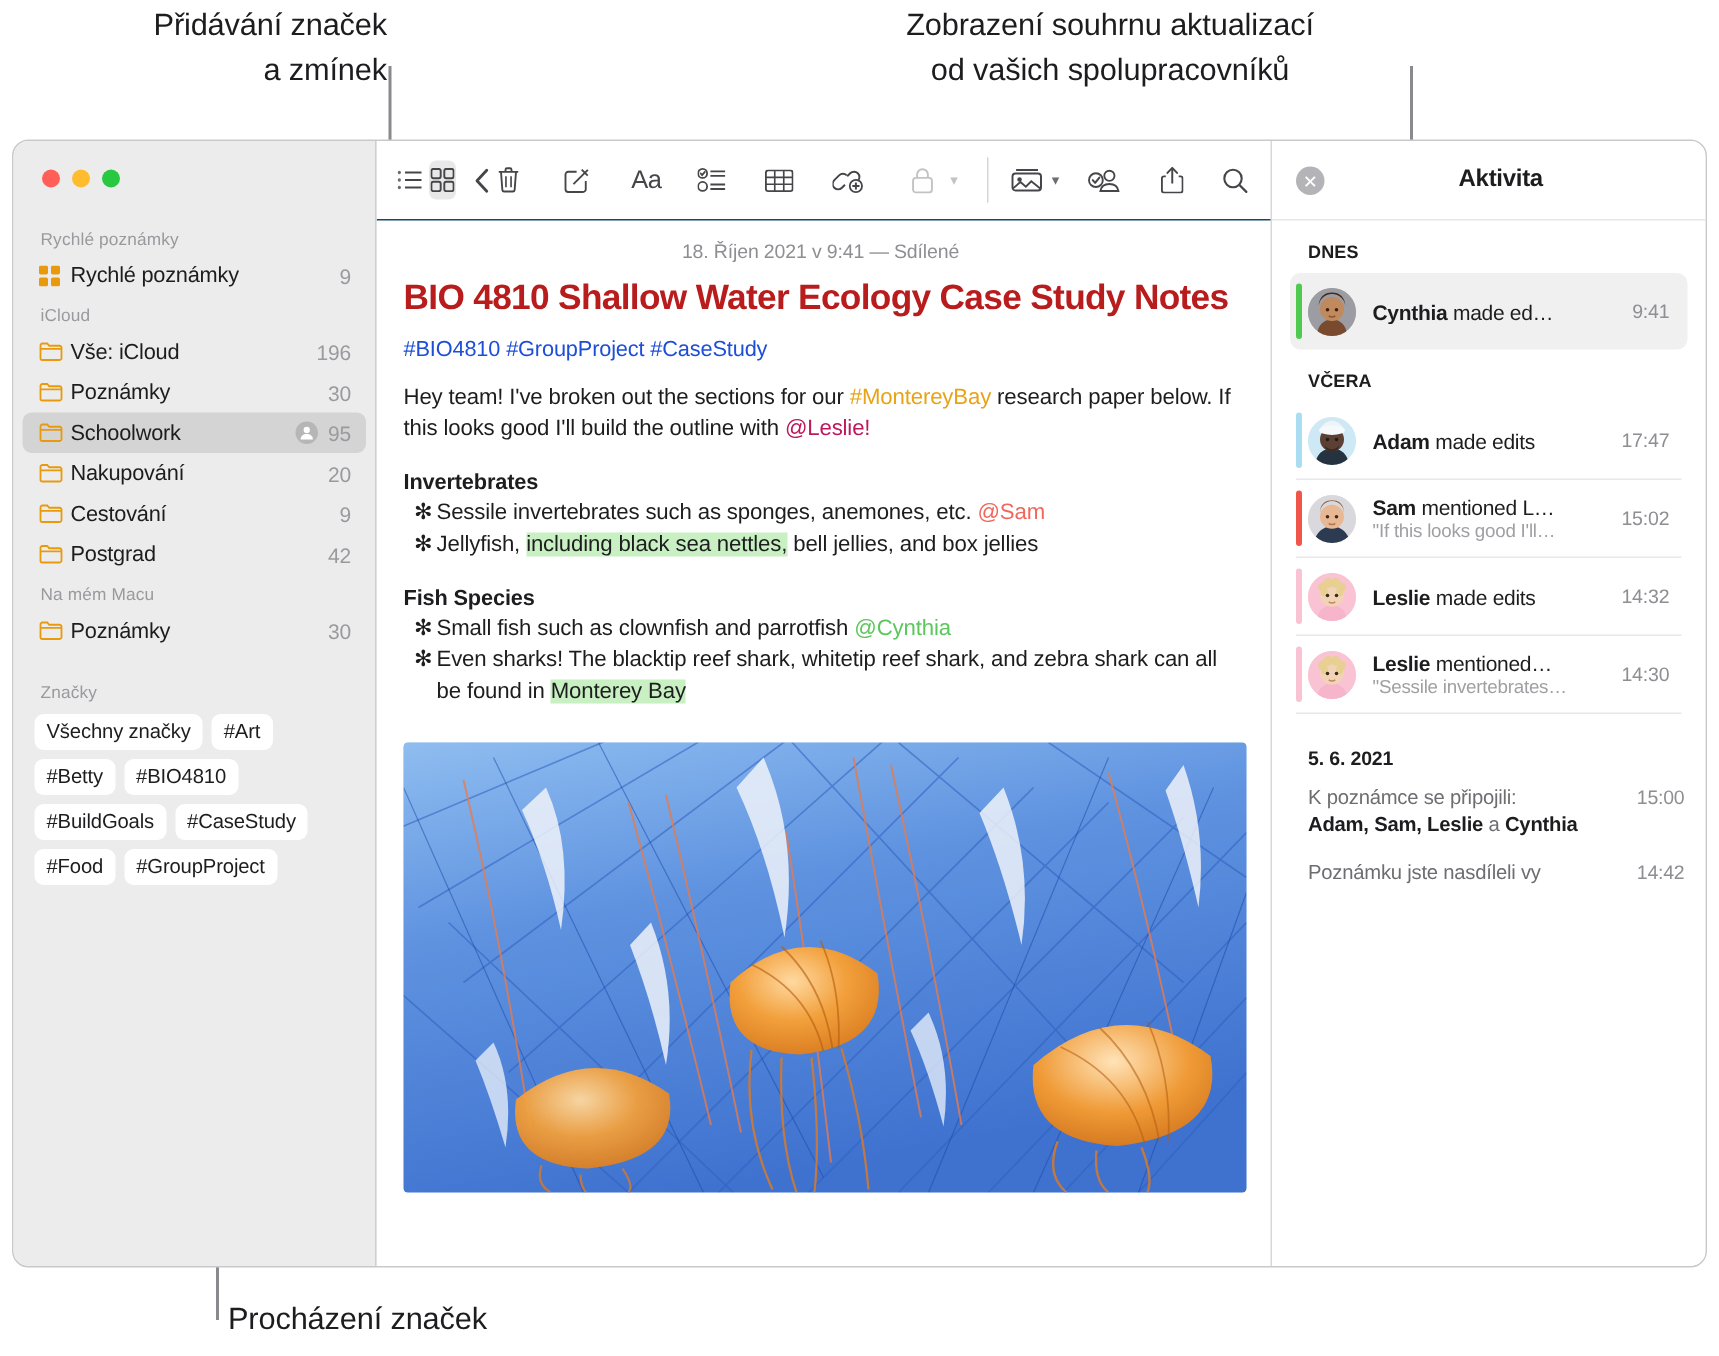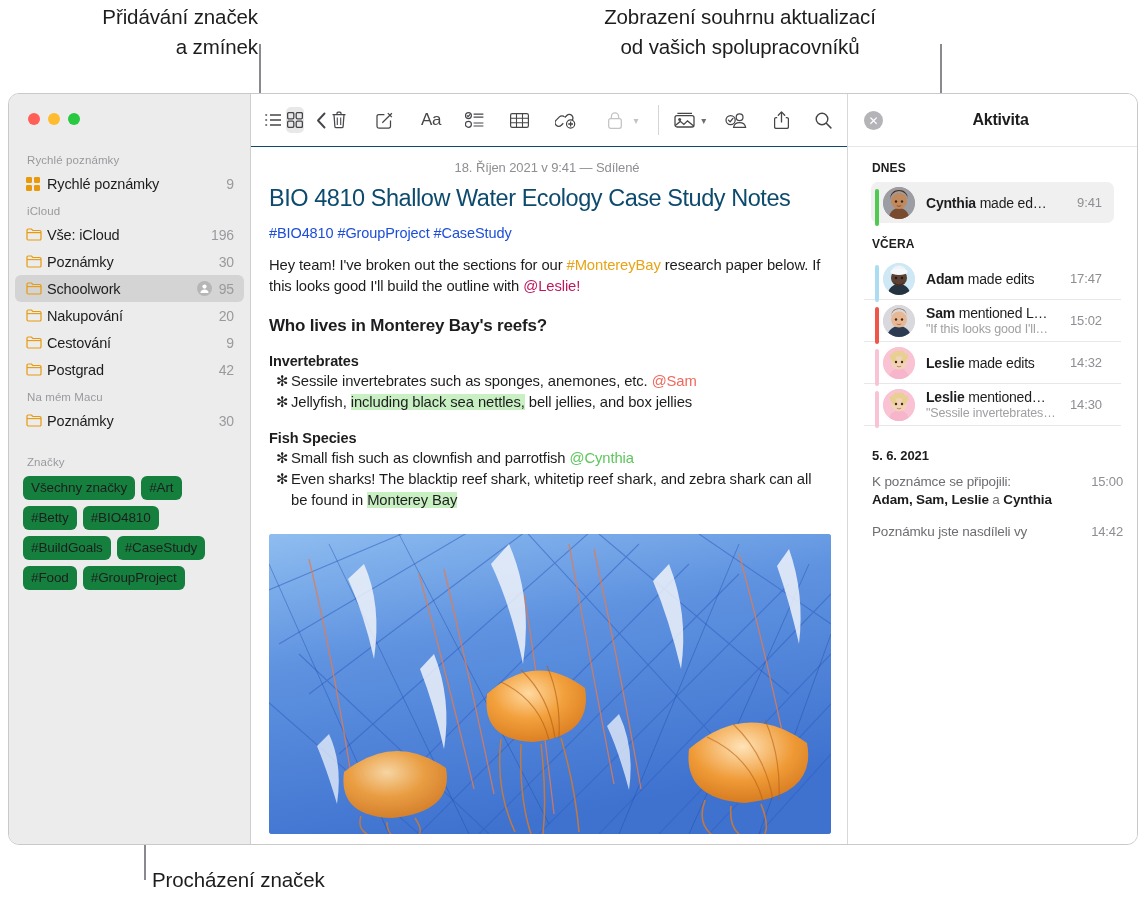--- a/index.html
+++ b/index.html
@@ -77,21 +77,21 @@
     background: #b6b6b6; margin-right: 7px;
     display: inline-flex; align-items: center; justify-content: center;
   }
 
   
   .tag-wrap {
     display: flex; flex-wrap: wrap; gap: 6px;
     padding: 4px 14px 0 14px;
   }
   .tag {
-    background: #15803d; color: #1d1d1f;
+    background: #ffffff; color: #1d1d1f;
     font-size: 13.5px; border-radius: 6px;
     padding: 4px 8px 5px 8px; white-space: nowrap;
     letter-spacing: -0.1px;
   }
 
   .new-folder {
     position: absolute; left: 0; bottom: 0;
     width: 100%; height: 40px;
     display: flex; align-items: center;
     padding-left: 15px; gap: 7px;
@@ -124,21 +124,21 @@
   .note-body {
     flex: 1 1 auto; overflow: hidden;
     padding: 13px 22px 0 18px;
     position: relative;
   }
   .note-date {
     text-align: center; font-size: 13px;
     color: #8e8e93; margin-bottom: 9px; letter-spacing: -0.1px;
   }
   .note-title {
-    font-size: 23.5px; font-weight: normal; color: #0c4a6e;
+    font-size: 23.5px; font-weight: bold; color: #b91c1c;
     letter-spacing: -0.45px; line-height: 29px;
   }
   .note-tags { font-size: 14.5px; color: #1d4ed8; margin-top: 12px; letter-spacing: -0.1px; }
   .note-p {
     font-size: 14.8px; color: #1d1d1f; line-height: 21px;
     margin-top: 14px; letter-spacing: -0.1px;
   }
   .hashtag { color: #e8a317; }
   .mention-pink { color: #be185d; }
   .mention-red { color: #f0685c; }
@@ -188,21 +188,21 @@
     font-size: 16px; font-weight: bold; color: #1d1d1f;
     letter-spacing: -0.2px; padding-left: 16px;
   }
   .act-list { flex: 1 1 auto; overflow: hidden; padding-top: 8px; }
   .act-section {
     font-size: 12px; font-weight: bold; color: #1d1d1f;
     padding: 6px 0 7px 24px; letter-spacing: 0.1px;
   }
   .act-item {
     display: flex; align-items: center;
-    height: 41px; margin: 0 23px;
+    height: 51px; margin: 0 12px;
     border-radius: 7px; position: relative;
     padding-left: 12px;
   }
   .act-item.sel { background: #f0f0f0; }
   .act-item .bar {
     position: absolute; left: 4px; top: 7px;
     width: 4px; height: 37px; border-radius: 2px;
   }
   .avatar {
     width: 32px; height: 32px; border-radius: 50%;
@@ -493,21 +493,20 @@
 
       <div class="note-body">
         <div class="note-date">18. Říjen 2021 v 9:41 — Sdílené</div>
         <div class="note-title">BIO 4810 Shallow Water Ecology Case Study Notes</div>
         <div class="note-tags">#BIO4810 #GroupProject #CaseStudy</div>
 
         <div class="note-p">
           <span>Hey team! I've broken out the sections for our </span><span class="hashtag">#MontereyBay</span><span> research paper below. If this looks good I'll build the outline with </span><span class="mention-pink">@Leslie!</span>
         </div>
 
-        <div class="note-h2">Who lives in Monterey Bay's reefs?</div>
 
         <div class="note-h3">Invertebrates</div>
         <div class="bullets">
           <div class="bullet">
             <span class="ast">✻</span>
             <span><span>Sessile invertebrates such as sponges, anemones, etc. </span><span class="mention-red">@Sam</span></span>
           </div>
           <div class="bullet">
             <span class="ast">✻</span>
             <span><span>Jellyfish, </span><span class="hl">including black sea nettles,</span><span> bell jellies, and box jellies</span></span>

